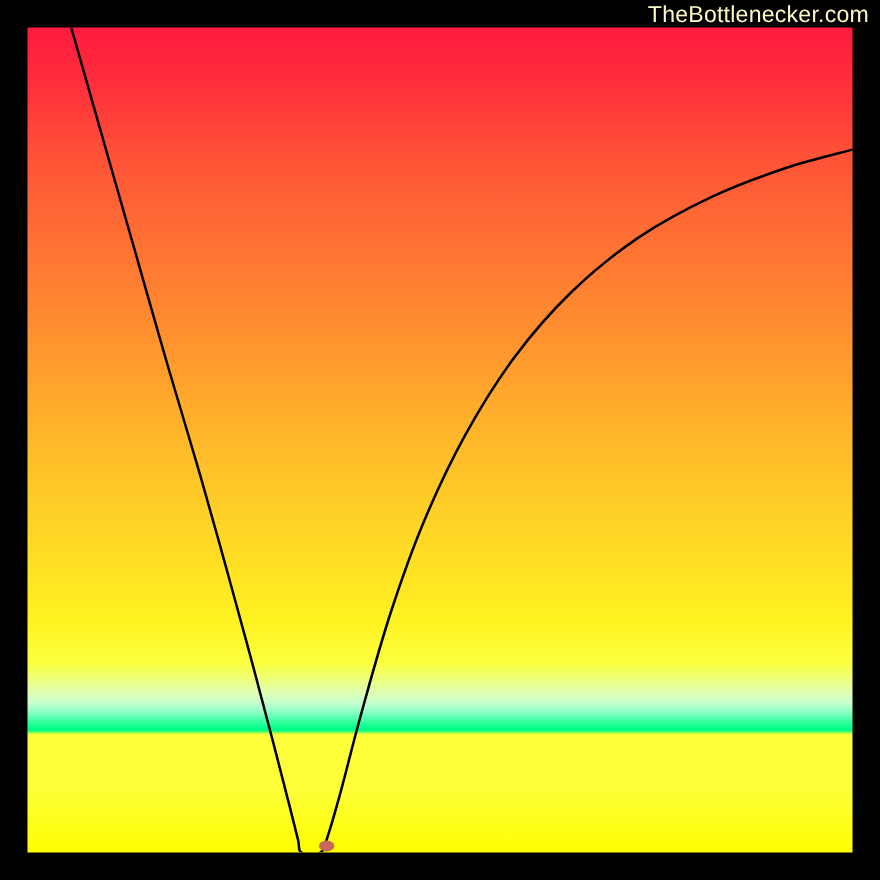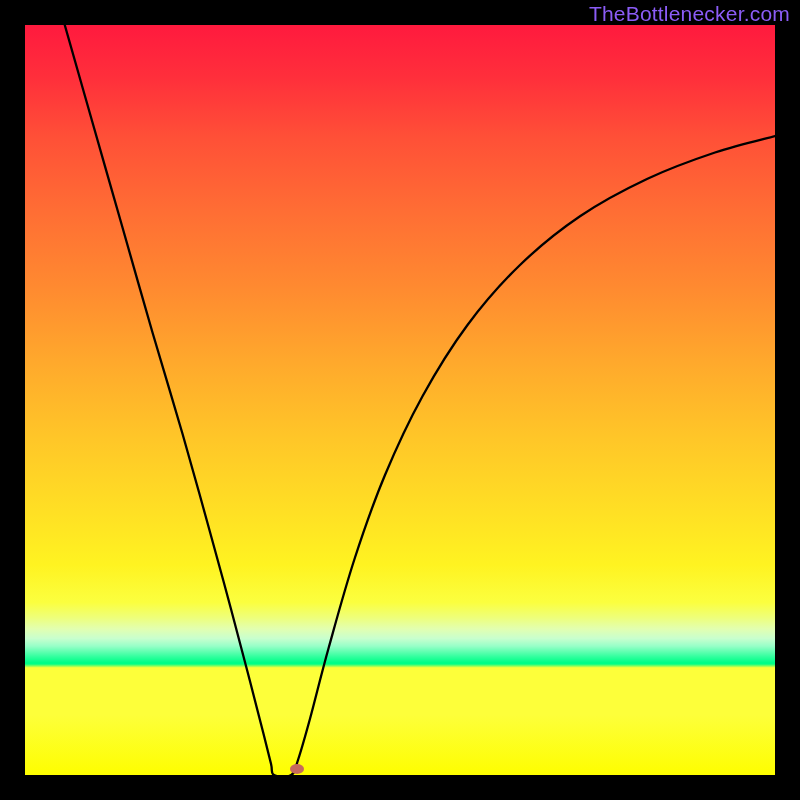--- a/index.html
+++ b/index.html
@@ -48,21 +48,21 @@
       #fdff3a 85.7%,
       #fdff3a 92%,
       #fefe00 100%
     );
     overflow: hidden;
   }
   .watermark {
     position: absolute;
     top: 2px;
     right: 10px;
-    color: #8b5cf6;
+    color: #fef9c3;
     font-size: 21px;
     font-weight: 500;
     letter-spacing: 0.2px;
   }
   svg.curve {
     position: absolute;
     top: 0;
     left: 0;
     width: 750px;
     height: 750px;

